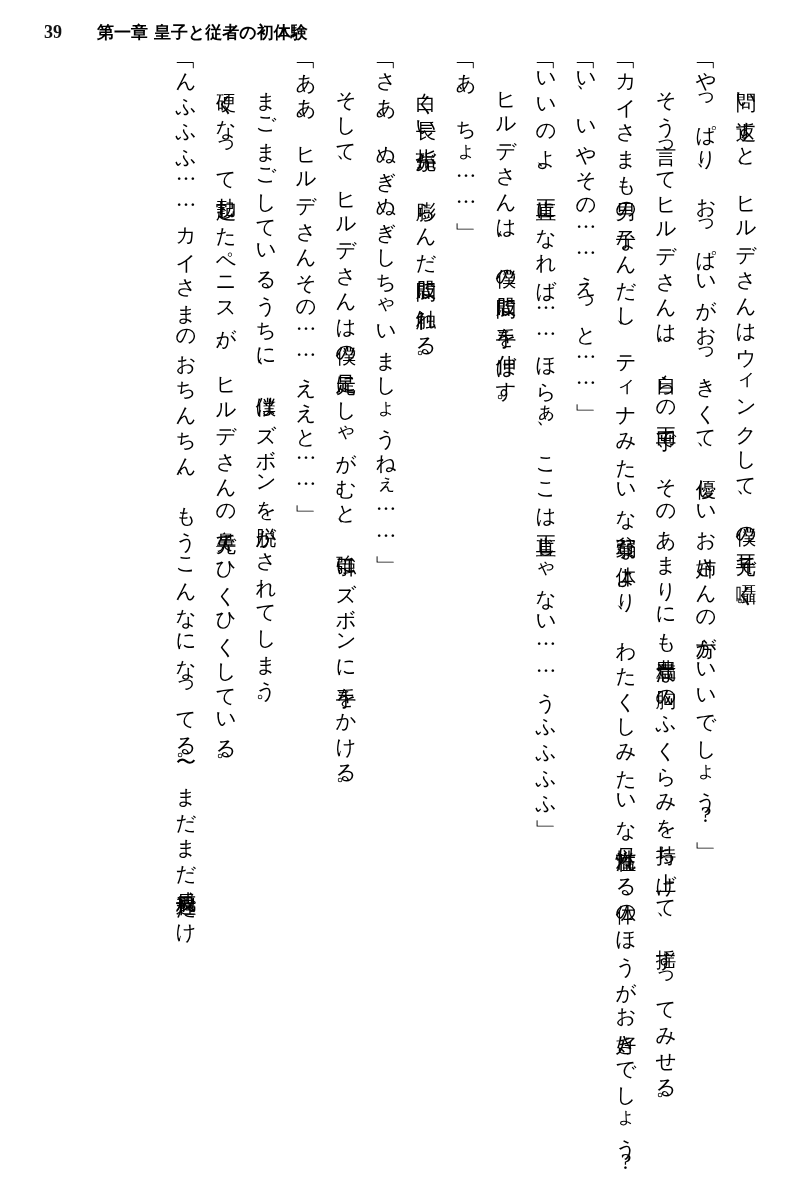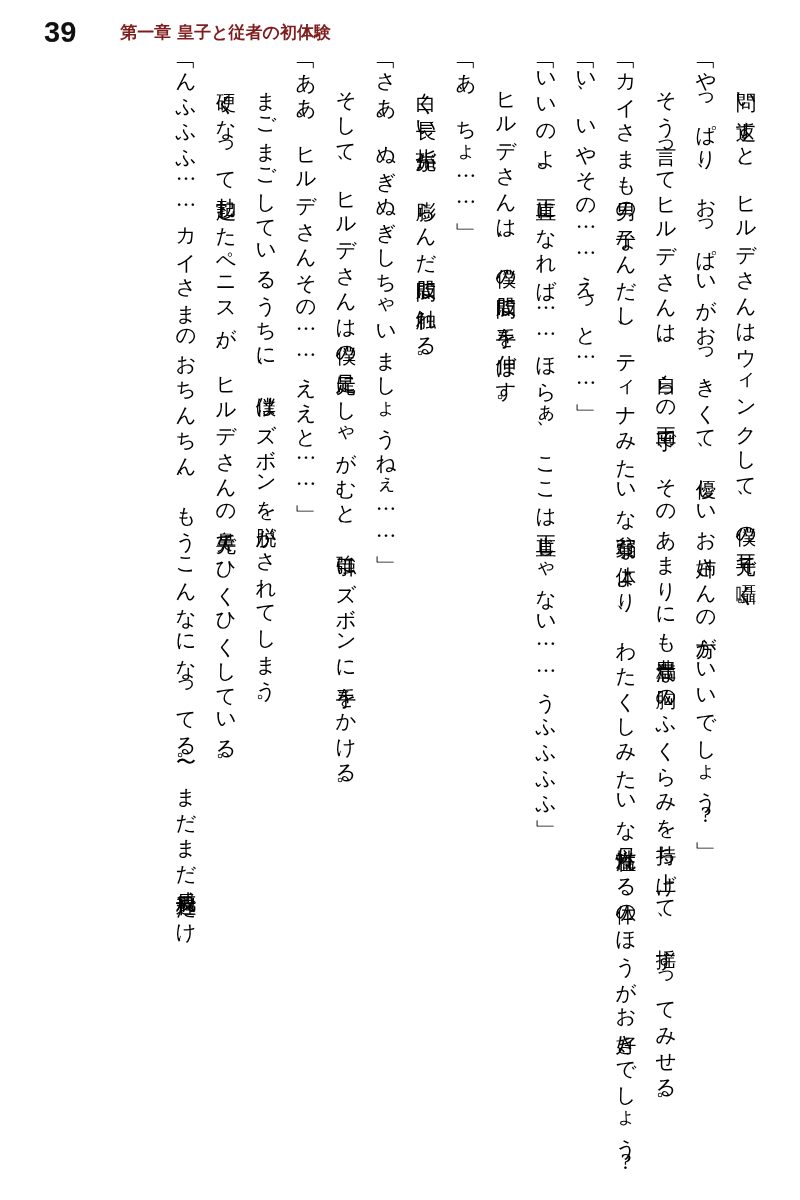--- a/index.html
+++ b/index.html
@@ -30,33 +30,33 @@
     top: 10px;
     left: 0;
     width: 800px;
     height: 44px;
     display: flex;
     align-items: center;
     padding-left: 44px;
     box-sizing: border-box;
   }
   .page-number {
-    font-family: Liberation Sans, sans-serif;
-    font-size: 29px;
+    font-family: Liberation Serif, serif;
+    font-size: 18px;
     font-weight: 700;
     letter-spacing: 0px;
     color: #111;
     line-height: 1;
   }
   .chapter-title {
     font-family: "DejaVu Sans", sans-serif;
     font-size: 17px;
     font-weight: 600;
-    color: #7f1d1d;
-    margin-left: 44px;
+    color: #000000;
+    margin-left: 35px;
     line-height: 1;
     white-space: nowrap;
   }
 
   
   .body-area {
     position: absolute;
     top: 56px;
     left: 36px;
     width: 730px;

